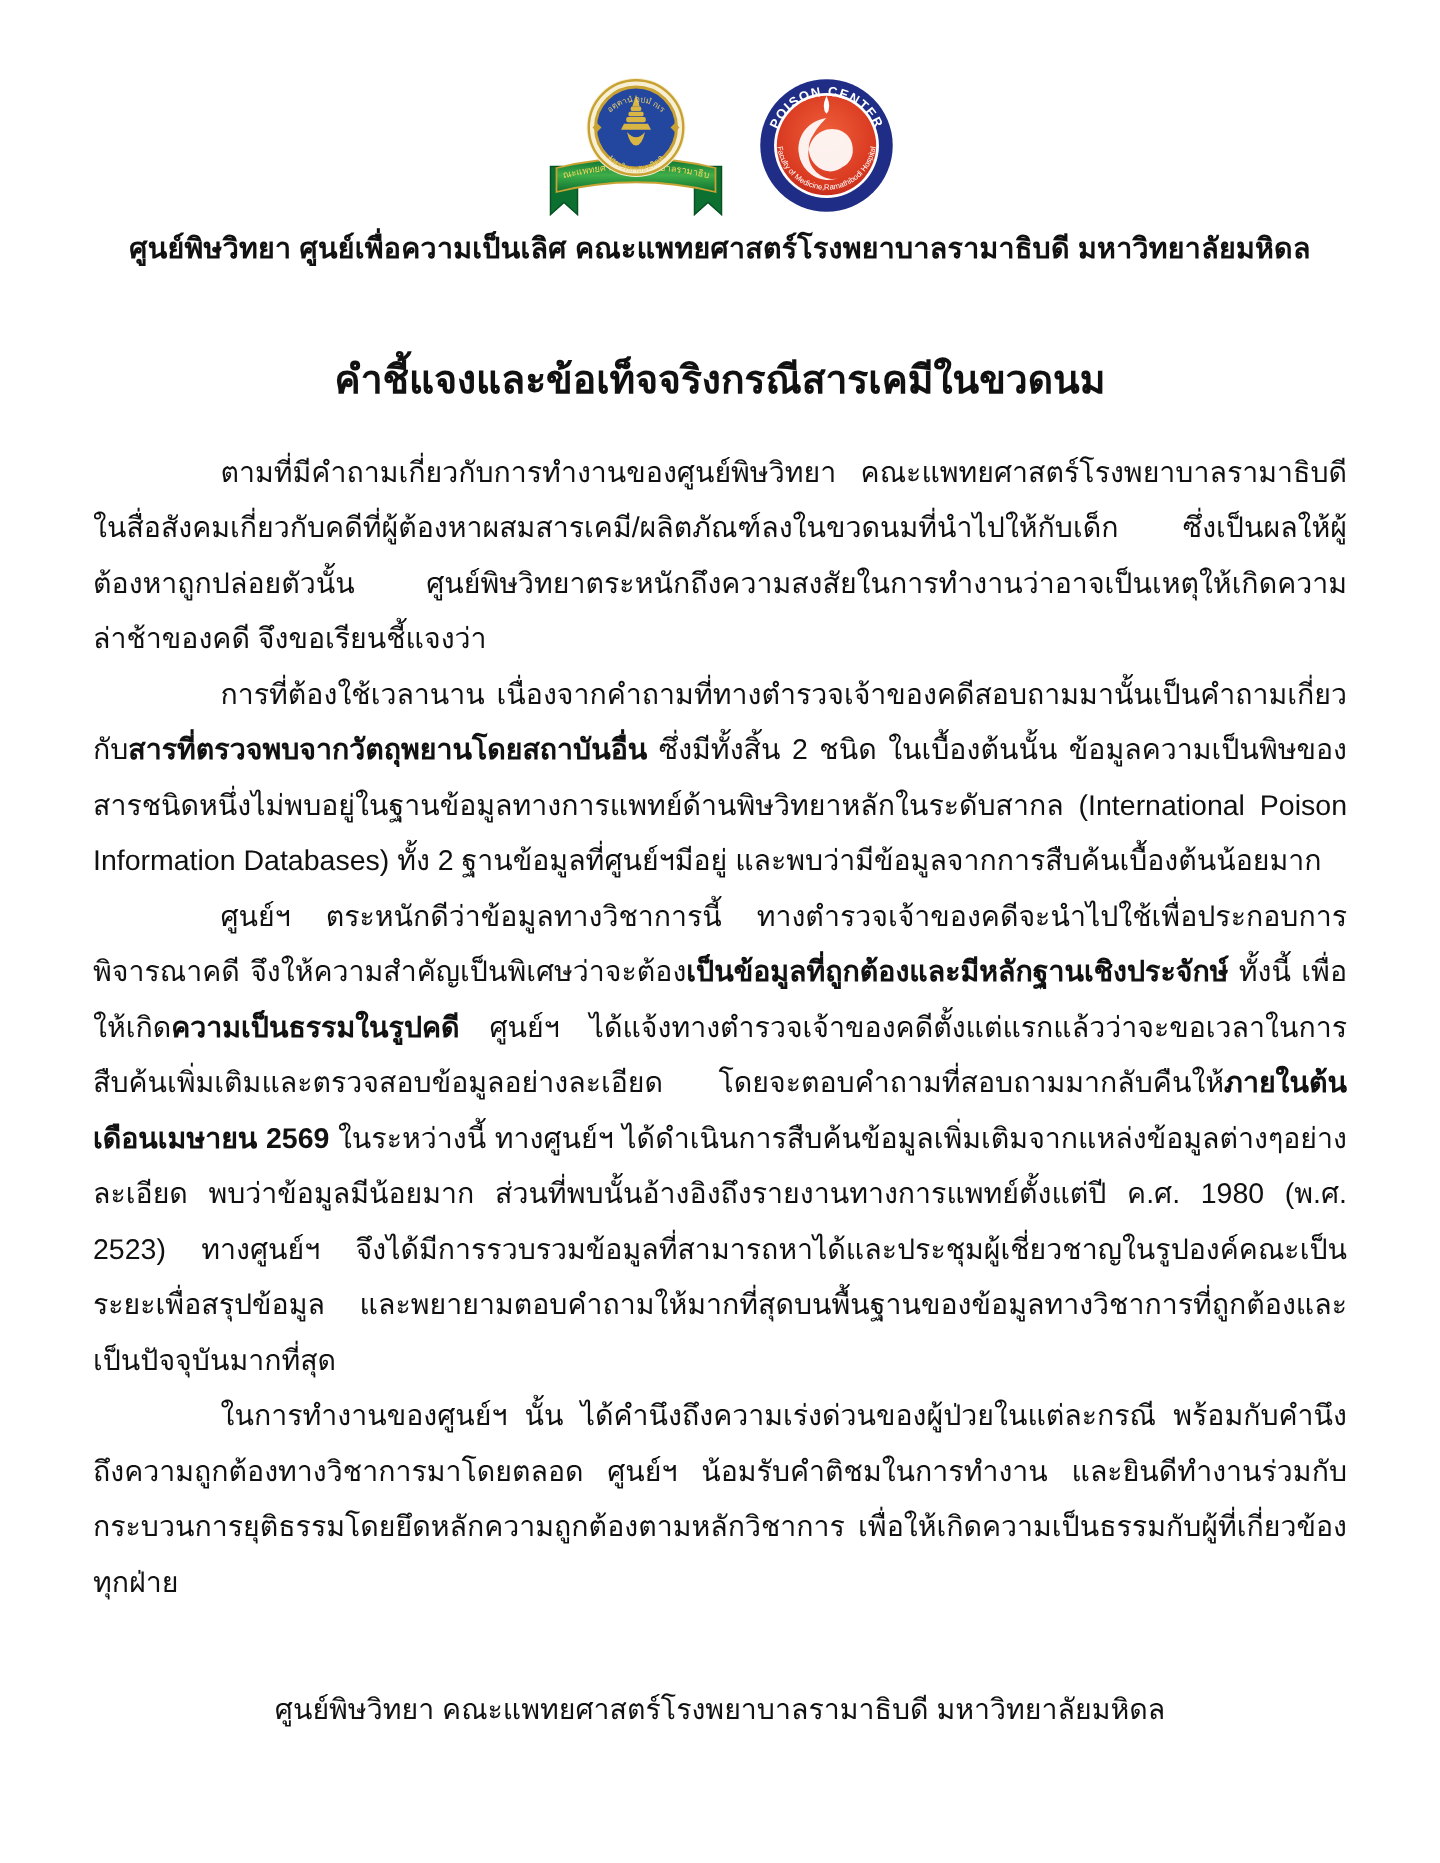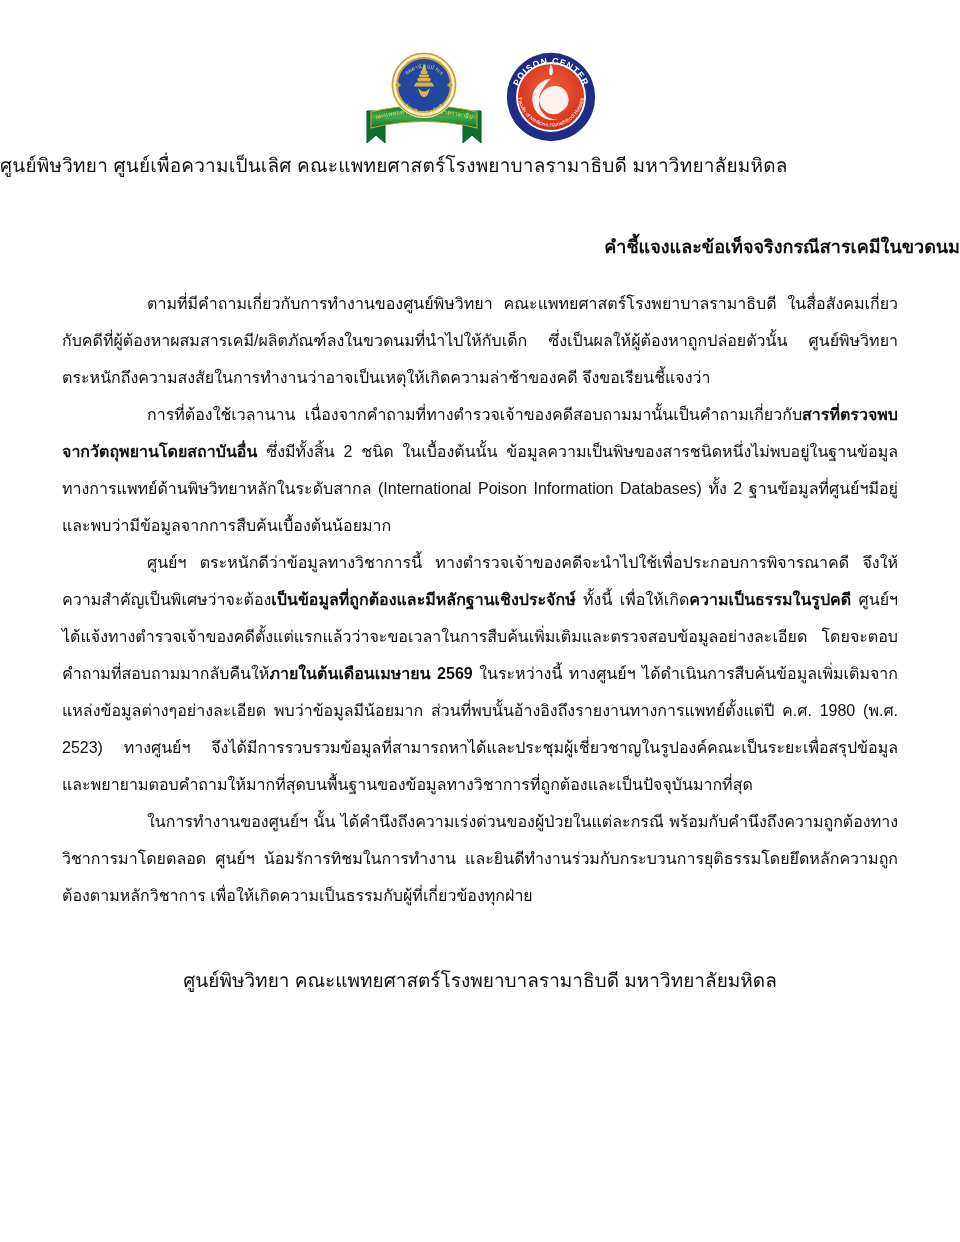--- a/index.html
+++ b/index.html
@@ -18,34 +18,35 @@
   }
   .logos {
     display: flex;
     justify-content: center;
     align-items: center;
     gap: 20px;
     padding-top: 52px;
     height: 142px;
   }
   .header-line {
-    font-weight: normal;
+    text-align: center;
+    font-weight: bold;
     font-size: 19px;
     margin-top: 8px;
     letter-spacing: 0.2px;
   }
   .doc-title {
-    text-align: right;
+    text-align: center;
     font-weight: bold;
-    font-size: 18px;
+    font-size: 26px;
     margin-top: 52px;
   }
   .paragraphs {
     margin: 24px 62px 12px 62px;
-    font-size: 16px;
+    font-size: 19px;
     line-height: 37px;
   }
   .para {
     text-align: justify;
     text-align-last: left;
     text-indent: 85px;
   }
   .para .bold { font-weight: bold; }
   .doc-footer {
     margin-top: 48px;
@@ -151,21 +152,21 @@
   </div>
 
   <div class="header-line">ศูนย์พิษวิทยา ศูนย์เพื่อความเป็นเลิศ คณะแพทยศาสตร์โรงพยาบาลรามาธิบดี มหาวิทยาลัยมหิดล</div>
 
   <div class="doc-title">คำชี้แจงและข้อเท็จจริงกรณีสารเคมีในขวดนม</div>
 
   <div class="paragraphs">
       <p class="para"><span>ตามที่มีคำถามเกี่ยวกับการทำงานของศูนย์พิษวิทยา คณะแพทยศาสตร์โรงพยาบาลรามาธิบดี ในสื่อสังคมเกี่ยวกับคดีที่ผู้ต้องหาผสมสารเคมี/ผลิตภัณฑ์ลงในขวดนมที่นำไปให้กับเด็ก ซึ่งเป็นผลให้ผู้ต้องหาถูกปล่อยตัวนั้น ศูนย์พิษวิทยาตระหนักถึงความสงสัยในการทำงานว่าอาจเป็นเหตุให้เกิดความล่าช้าของคดี จึงขอเรียนชี้แจงว่า</span></p>
       <p class="para"><span>การที่ต้องใช้เวลานาน เนื่องจากคำถามที่ทางตำรวจเจ้าของคดีสอบถามมานั้นเป็นคำถามเกี่ยวกับ</span><span class="bold">สารที่ตรวจพบจากวัตถุพยานโดยสถาบันอื่น</span><span> ซึ่งมีทั้งสิ้น 2 ชนิด ในเบื้องต้นนั้น ข้อมูลความเป็นพิษของสารชนิดหนึ่งไม่พบอยู่ในฐานข้อมูลทางการแพทย์ด้านพิษวิทยาหลักในระดับสากล (International Poison Information Databases) ทั้ง 2 ฐานข้อมูลที่ศูนย์ฯมีอยู่ และพบว่ามีข้อมูลจากการสืบค้นเบื้องต้นน้อยมาก</span></p>
       <p class="para"><span>ศูนย์ฯ ตระหนักดีว่าข้อมูลทางวิชาการนี้ ทางตำรวจเจ้าของคดีจะนำไปใช้เพื่อประกอบการพิจารณาคดี จึงให้ความสำคัญเป็นพิเศษว่าจะต้อง</span><span class="bold">เป็นข้อมูลที่ถูกต้องและมีหลักฐานเชิงประจักษ์</span><span> ทั้งนี้ เพื่อให้เกิด</span><span class="bold">ความเป็นธรรมในรูปคดี</span><span> ศูนย์ฯ ได้แจ้งทางตำรวจเจ้าของคดีตั้งแต่แรกแล้วว่าจะขอเวลาในการสืบค้นเพิ่มเติมและตรวจสอบข้อมูลอย่างละเอียด โดยจะตอบคำถามที่สอบถามมากลับคืนให้</span><span class="bold">ภายในต้นเดือนเมษายน 2569</span><span> ในระหว่างนี้ ทางศูนย์ฯ ได้ดำเนินการสืบค้นข้อมูลเพิ่มเติมจากแหล่งข้อมูลต่างๆอย่างละเอียด พบว่าข้อมูลมีน้อยมาก ส่วนที่พบนั้นอ้างอิงถึงรายงานทางการแพทย์ตั้งแต่ปี ค.ศ. 1980 (พ.ศ. 2523) ทางศูนย์ฯ จึงได้มีการรวบรวมข้อมูลที่สามารถหาได้และประชุมผู้เชี่ยวชาญในรูปองค์คณะเป็นระยะเพื่อสรุปข้อมูล และพยายามตอบคำถามให้มากที่สุดบนพื้นฐานของข้อมูลทางวิชาการที่ถูกต้องและเป็นปัจจุบันมากที่สุด</span></p>
-      <p class="para"><span>ในการทำงานของศูนย์ฯ นั้น ได้คำนึงถึงความเร่งด่วนของผู้ป่วยในแต่ละกรณี พร้อมกับคำนึงถึงความถูกต้องทางวิชาการมาโดยตลอด ศูนย์ฯ น้อมรัการทิชมในการทำงาน และยินดีทำงานร่วมกับกระบวนการยุติธรรมโดยยึดหลักความถูกต้องตามหลักวิชาการ  เพื่อให้เกิดความเป็นธรรมกับผู้ที่เกี่ยวข้องทุกฝ่าย</span></p>
+      <p class="para"><span>ในการทำงานของศูนย์ฯ นั้น ได้คำนึงถึงความเร่งด่วนของผู้ป่วยในแต่ละกรณี พร้อมกับคำนึงถึงความถูกต้องทางวิชาการมาโดยตลอด ศูนย์ฯ น้อมรับคำติชมในการทำงาน และยินดีทำงานร่วมกับกระบวนการยุติธรรมโดยยึดหลักความถูกต้องตามหลักวิชาการ  เพื่อให้เกิดความเป็นธรรมกับผู้ที่เกี่ยวข้องทุกฝ่าย</span></p>
     </div>
 
   <div class="doc-footer">
     <p>ศูนย์พิษวิทยา คณะแพทยศาสตร์โรงพยาบาลรามาธิบดี มหาวิทยาลัยมหิดล</p>
 
   </div>
 
 </div>
 
 </body></html>

